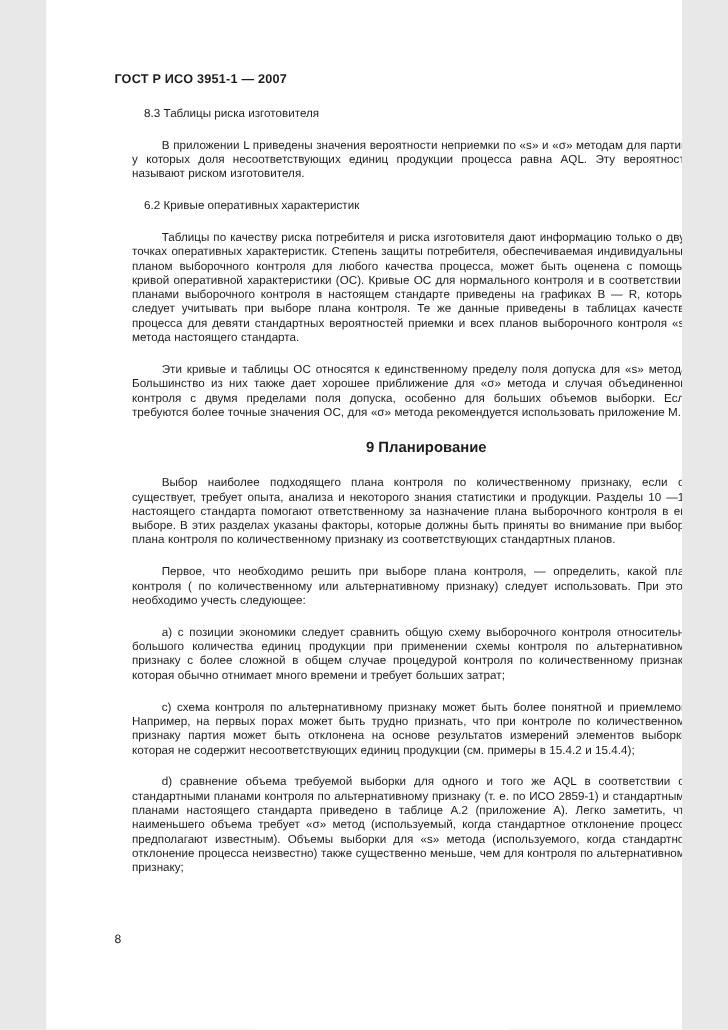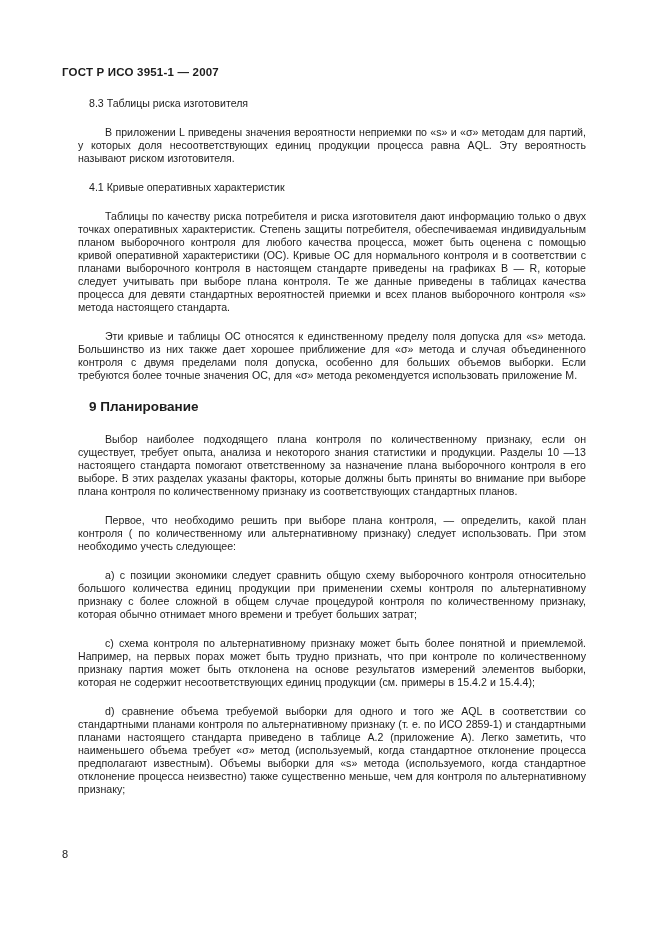--- a/index.html
+++ b/index.html
@@ -2,21 +2,21 @@
 <html lang="ru"><head>
 <meta charset="utf-8">
 <style>
   html, body {
     margin: 0;
     padding: 0;
     background: #e8e8e8;
   }
   .page {
     position: relative;
-    width: 662px;
+    width: 578px;
     height: 936px;
     background: #ffffff;
     font-family: "Liberation Sans", "DejaVu Sans", sans-serif;
     color: #1c1c1c;
     overflow: hidden;
     margin: 0 auto;
   }
   .content {
     position: absolute;
     left: 62px;
@@ -46,41 +46,42 @@
   }
   .chapter-heading {
     font-size: 13.5px;
     font-weight: bold;
     line-height: 18.5px;
     padding-left: 27px;
     margin: 14px 0 11px 0;
   }
   .chapter-heading.first {
     margin-top: 15px;
+    text-align: center;
   }
   .page-number {
     position: absolute;
     left: 62px;
     top: 848px;
     font-size: 11px;
     line-height: 13px;
   }
 </style>
 </head>
 <body>
 
 <div class="page">
   <div class="content">
 
     <div class="doc-header">ГОСТ Р ИСО 3951-1 — 2007</div>
 
     <p class="subheading">8.3 Таблицы риска изготовителя</p>
     <p class="body-p">В приложении L приведены значения вероятности неприемки по «s» и «σ» методам для партий, у которых доля несоответствующих единиц продукции процесса равна AQL. Эту вероятность называют риском изготовителя.</p>
 
-    <p class="subheading">4.1 Кривые оперативных характеристик</p>
+    <p class="subheading">6.2 Кривые оперативных характеристик</p>
     <p class="body-p">Таблицы по качеству риска потребителя и риска изготовителя дают информацию только о двух точках оперативных характеристик. Степень защиты потребителя, обеспечиваемая индивидуальным планом выборочного контроля для любого качества процесса, может быть оценена с помощью кривой оперативной характеристики (ОС). Кривые ОС для нормального контроля и в соответствии с планами выборочного контроля в настоящем стандарте приведены на графиках B — R, которые следует учитывать при выборе плана контроля. Те же данные приведены в таблицах качества процесса для девяти стандартных вероятностей приемки и всех планов выборочного контроля «s» метода настоящего стандарта.</p>
     <p class="body-p">Эти кривые и таблицы ОС относятся к единственному пределу поля допуска для «s» метода. Большинство из них также дает хорошее приближение для «σ» метода и случая объединенного контроля с двумя пределами поля допуска, особенно для больших объемов выборки. Если требуются более точные значения ОС, для «σ» метода рекомендуется использовать приложение М.</p>
 
     <h2 class="chapter-heading first">9 Планирование</h2>
     <p class="body-p">Выбор наиболее подходящего плана контроля по количественному признаку, если он существует, требует опыта, анализа и некоторого знания статистики и продукции. Разделы 10 —13 настоящего стандарта помогают ответственному за назначение плана выборочного контроля в его выборе. В этих разделах указаны факторы, которые должны быть приняты во внимание при выборе плана контроля по количественному признаку из соответствующих стандартных планов.</p>
 
     <p class="body-p">Первое, что необходимо решить при выборе плана контроля, — определить, какой план контроля ( по количественному или альтернативному признаку) следует использовать. При этом необходимо учесть следующее:</p>
 
     <p class="body-p">a) с позиции экономики следует сравнить общую схему выборочного контроля относительно большого количества единиц продукции при применении схемы контроля по альтернативному признаку с более сложной в общем случае процедурой контроля по количественному признаку, которая обычно отнимает много времени и требует больших затрат;</p>
     <p class="body-p">c) схема контроля по альтернативному признаку может быть более понятной и приемлемой. Например, на первых порах может быть трудно признать, что при контроле по количественному признаку партия может быть отклонена на основе результатов измерений элементов выборки, которая не содержит несоответствующих единиц продукции (см. примеры в 15.4.2 и 15.4.4);</p>

